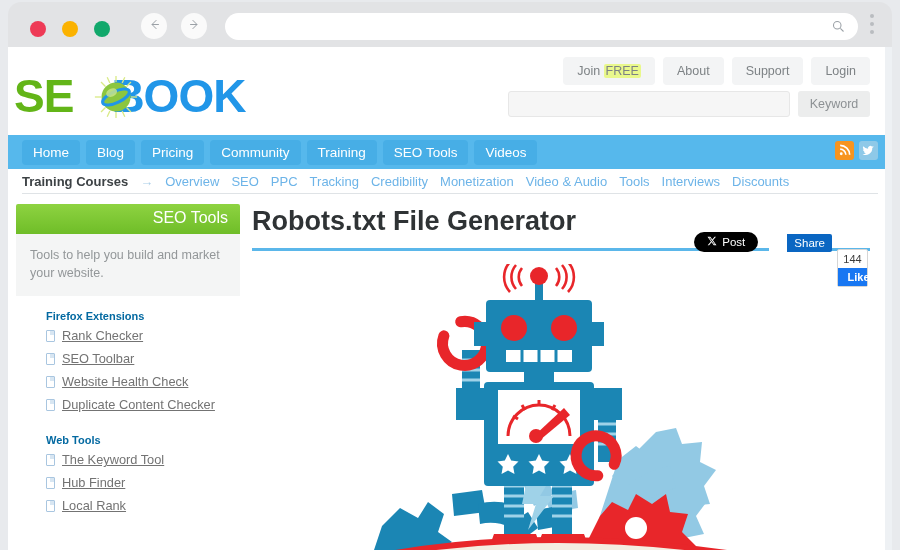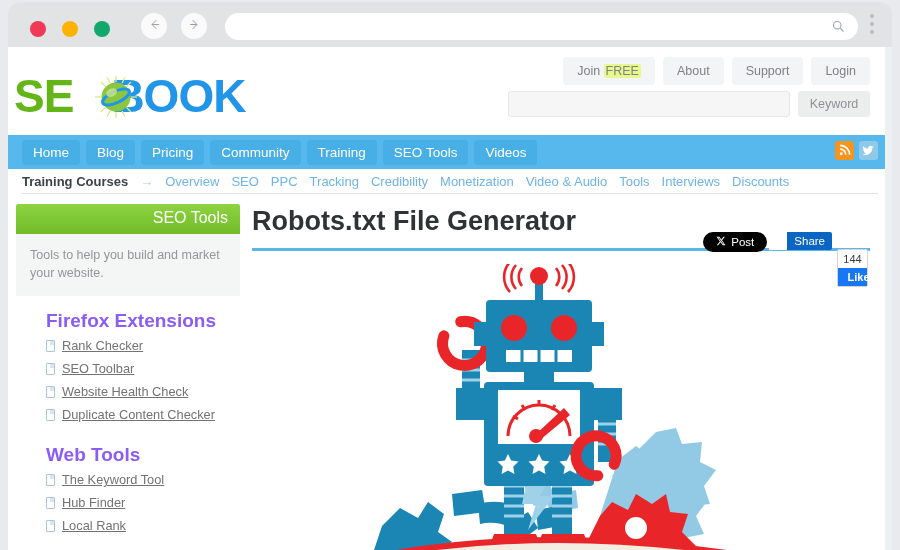--- a/index.html
+++ b/index.html
@@ -122,21 +122,21 @@
   .sb-head {
     height: 30px; background: linear-gradient(#8ed341, #6fbd28);
     color: #fff; font-size: 16px; text-align: right;
     padding: 5px 12px 0 0; border-radius: 2px 2px 0 0;
   }
   .sb-desc {
     background: #f4f5f5; color: #939799; font-size: 12.5px;
     padding: 12px 14px 14px 14px; line-height: 1.45;
   }
   .sb-group { padding: 14px 0 0 30px; }
-  .sb-title { font-size: 19px; font-weight: bold; color: #8b5cf6; margin-bottom: 6px; }
+  .sb-title { font-size: 11px; font-weight: bold; color: #0369a1; margin-bottom: 6px; }
   .sb-link { display: flex; align-items: center; gap: 7px; margin-bottom: 8px; }
   .doc-ico {
     width: 9px; height: 12px; background: #fff;
     border: 1px solid #a9c6e0; border-radius: 1px; flex: none;
     position: relative;
   }
   .doc-ico::after { content:""; position:absolute; right:0; top:0; width:4px; height:4px; background:#d8e6f2; }
   .sb-link span { font-size: 12.8px; color: #737373; text-decoration: underline; white-space: nowrap; }
 
   .main { flex: 1; padding: 12px 22px 0 12px; position: relative; }
@@ -147,21 +147,21 @@
   .fb {
     position: absolute; right: 0; top: 0; width: 31px;
     border: 1px solid #d5d5d5; background: #fff; border-radius: 2px;
     text-align: center;
   }
   .fb-count { font-size: 11px; color: #3b3b3b; padding: 3px 0; }
   .fb-like {
     background: #1877f2; color: #fff; font-size: 11px; font-weight: bold;
     padding: 3px 0; display: flex; align-items: center; justify-content: center; gap: 12px;
   }
-  .share-row { position: absolute; right: 60px; top: 38px; display: flex; gap: 2px; align-items: flex-start; }
+  .share-row { position: absolute; right: 60px; top: 38px; display: flex; gap: 11px; align-items: flex-end; }
   .xpost {
     background: #000; color: #fff; border-radius: 11px;
     font-size: 11.5px; padding: 4px 13px; display: flex; align-items: center; gap: 5px;
   }
   .lishare { display: flex; align-items: center; background: #0a66c2; border-radius: 2px; }
   .li-ico { width: 18px; height: 18px; background:#fff; color:#0a66c2; font-size:11px; font-weight:bold;
             display:flex; align-items:center; justify-content:center; }
   .lishare span { color:#fff; font-size: 11.5px; padding: 0 7px; }
 
   .robot-wrap { position: absolute; left: 0; right: 0; top: 70px; height: 300px; }

